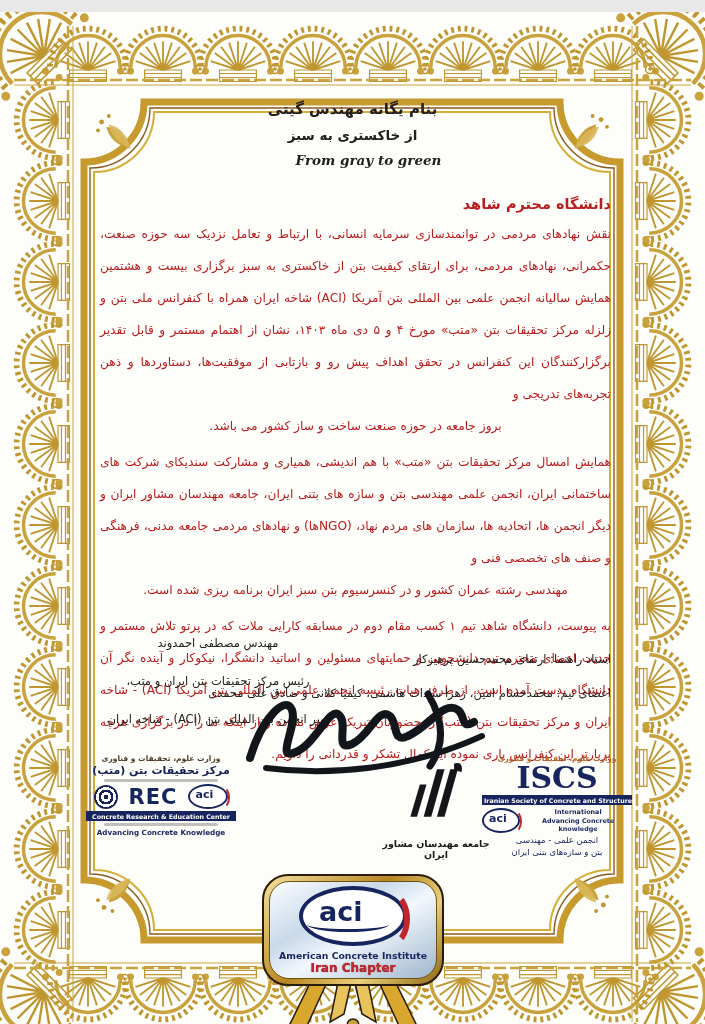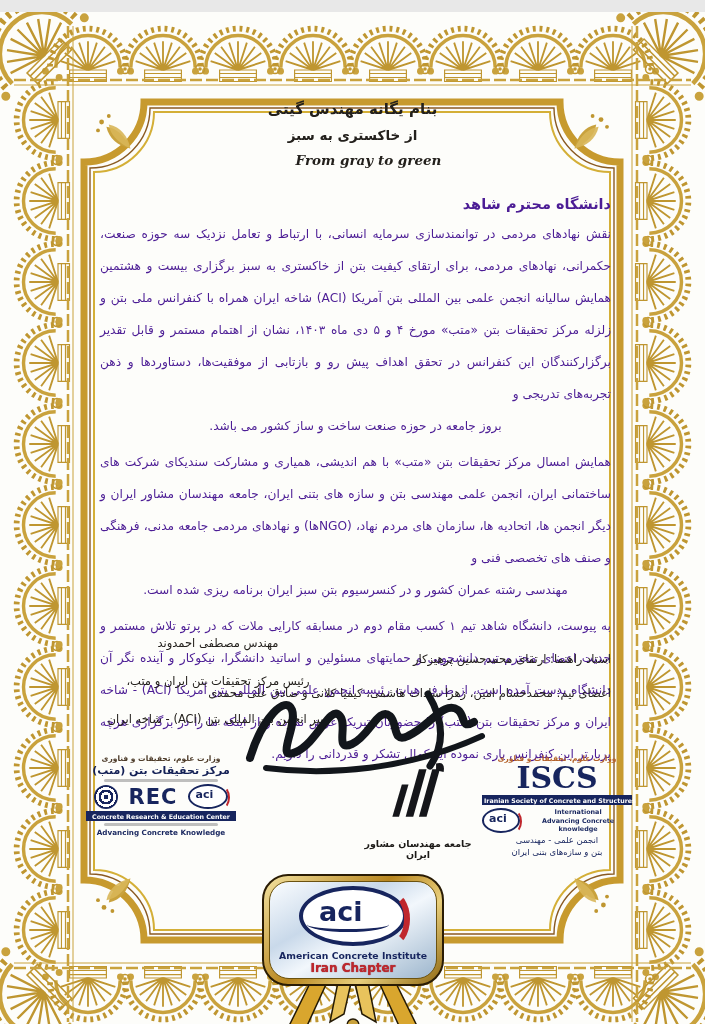--- a/index.html
+++ b/index.html
@@ -8,36 +8,36 @@
   #ornaments{position:absolute;inset:0;z-index:0;}
   .layer{position:absolute;z-index:2;}
 
   
   #header{top:88px;left:0;right:0;text-align:center;color:#23201c;}
   #header .fa1{font-size:15px;font-weight:bold;}
   #header .fa2{font-size:13.5px;font-weight:bold;margin-top:9px;}
   #header .en{font-size:13.5px;font-weight:bold;font-style:italic;font-family:"DejaVu Serif",serif;margin-top:9px;padding-left:32px;}
 
   
-  #letter{top:184px;left:100px;right:94px;direction:rtl;color:#4c1d95;}
+  #letter{top:184px;left:100px;right:94px;direction:rtl;color:#b91c1c;}
   #recipient{font-size:14.5px;font-weight:bold;margin:0 0 6px 0;}
   .para{font-size:12.2px;line-height:32px;text-align:justify;margin:0;}
   .para-center{font-size:12.2px;line-height:32px;text-align:center;margin:0;}
   .gap{height:4px;}
 
   
   #sig-team{top:630px;right:94px;direction:rtl;text-align:right;color:#23201c;font-size:11.5px;line-height:34px;}
   #sig-official{top:612px;left:98px;width:240px;direction:rtl;text-align:center;color:#23201c;font-size:11.5px;line-height:38px;}
   #signature-svg{top:662px;left:232px;width:270px;height:115px;}
 
   
   .logobox{top:742px;text-align:center;color:#17255e;}
   #logo-crec{left:86px;width:150px;}
   #logo-syndicate{left:243px;width:112px;}
-  #logo-consultants{left:362px;width:112px;}
+  #logo-consultants{left:380px;width:112px;}
   #logo-iscs{left:482px;width:150px;}
   .ministry{font-size:7.5px;font-weight:bold;color:#4c3a28;direction:rtl;}
   #logo-iscs .ministry{color:#b4622a;}
   .crec-title{font-size:11px;font-weight:bold;color:#132055;direction:rtl;margin-top:1px;}
   .microbar{height:3px;background:#8c8c8c;opacity:.55;border-radius:2px;margin:2px 18px;}
   .crec-row{display:flex;align-items:center;justify-content:center;gap:11px;margin-top:2px;}
   .c-rings{width:24px;height:24px;border-radius:50%;background:repeating-radial-gradient(circle at 50% 50%,#17255e 0 2.5px,#ffffff 2.5px 5px);}
   .crec-acronym{font-size:21px;font-weight:bold;color:#17255e;letter-spacing:1px;line-height:22px;}
   .navy-band{background:#17255e;color:#fff;font-size:6.3px;font-weight:bold;padding:1.5px 2px;margin-top:2px;white-space:nowrap;}
   .tiny-en{font-size:6.4px;font-weight:bold;color:#17255e;margin-top:1px;}

